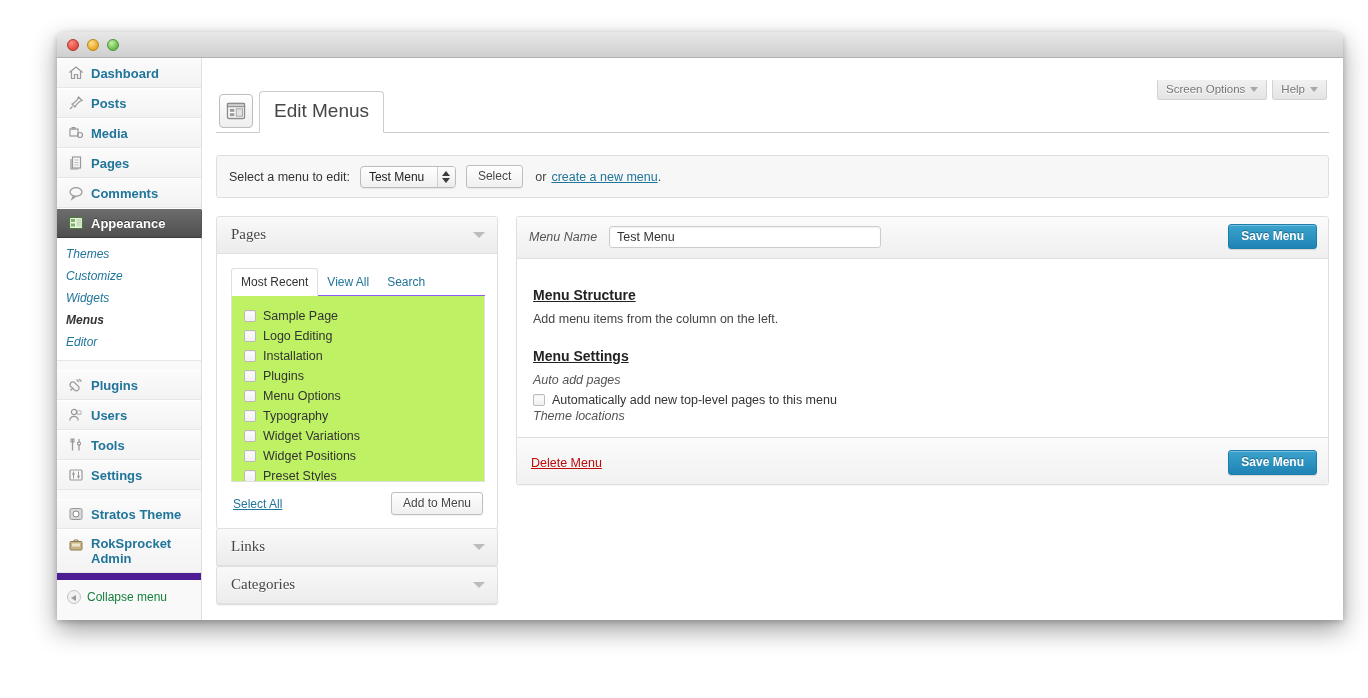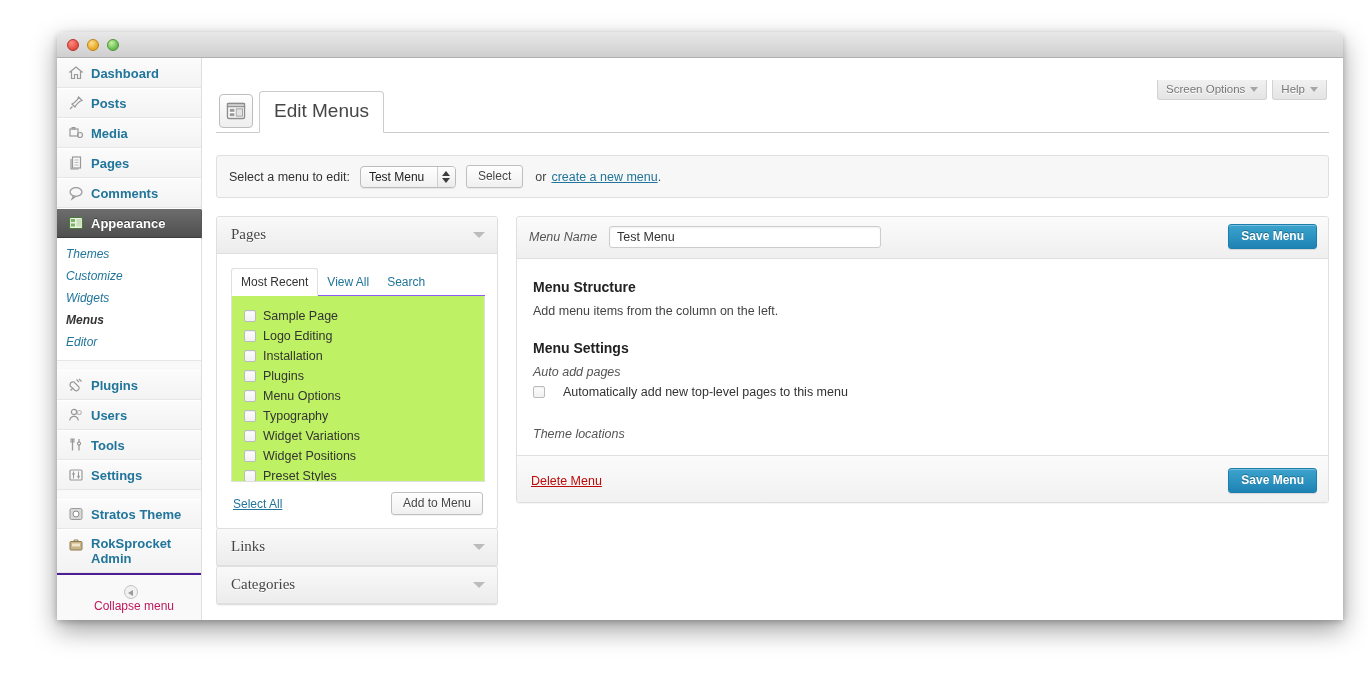--- a/index.html
+++ b/index.html
@@ -84,25 +84,24 @@
     font-size: 12px;
     color: #21759b;
     text-decoration: none;
     line-height: 16px;
   }
   .submenu a.current { color: #333; font-weight: bold; }
   .menu-sep { height: 9px; }
   .collapse {
     display: flex; align-items: center;
     padding: 10px 0 0 10px;
-    color: #be185d; font-size: 12px;
-    border-top: 2px solid #4c1d95;
+    color: #15803d; font-size: 12px;
+    border-top: 7px solid #4c1d95;
     margin-top: 0;
     cursor: pointer;
-    flex-direction: column;
   }
   .collapse .carc {
     width: 14px; height: 14px; border-radius: 50%;
     border: 1px solid #c3c3c3; background: #f1f1f1;
     margin-right: 6px; position: relative;
   }
   .collapse .carc::after {
     content: ""; position: absolute; left: 3px; top: 3.5px;
     border-top: 3.5px solid transparent; border-bottom: 3.5px solid transparent;
     border-right: 5px solid #9b9b9b;
@@ -321,24 +320,24 @@
     border-radius: 3px;
     color: #ffffff;
     font-size: 12px; font-weight: bold;
     text-shadow: 0 -1px 0 rgba(0,0,0,0.3);
     padding: 4px 12px 5px 12px;
     cursor: pointer;
     box-shadow: inset 0 1px 0 rgba(255,255,255,0.3), 0 1px 1px rgba(0,0,0,0.12);
   }
   .save-top { position: absolute; right: 11px; top: 7px; }
   .menu-body { padding: 16px 16px 12px 16px; }
-  .sec-title { font-size: 14px; font-weight: bold; color: #222; margin: 4px 0 9px 0; }
+  .sec-title { font-size: 14px; font-weight: bold; color: #222; margin: 12px 0 9px 0; text-decoration: underline; }
   .sec-p { font-size: 12.5px; color: #444; margin: 0 0 22px 0; }
   .sub-label { font-style: italic; font-size: 12.5px; color: #555; margin: 0 0 6px 0; }
-  .opt-row { display: flex; align-items: center; font-size: 12.5px; color: #333; margin-bottom: 28px; gap: 11px; }
+  .opt-row { display: flex; align-items: center; font-size: 12.5px; color: #333; margin-bottom: 2px; }
   .footer-bar {
     display: flex; align-items: center; justify-content: space-between;
     background: linear-gradient(to bottom, #fbfbfb, #f1f1f1);
     border-top: 1px solid #dfdfdf;
     padding: 12px 11px 9px 14px;
     border-radius: 0 0 3px 3px;
   }
   a.danger { color: #bc0b0b; text-decoration: underline; font-size: 12.5px; cursor: pointer; }
 </style>
 </head>

